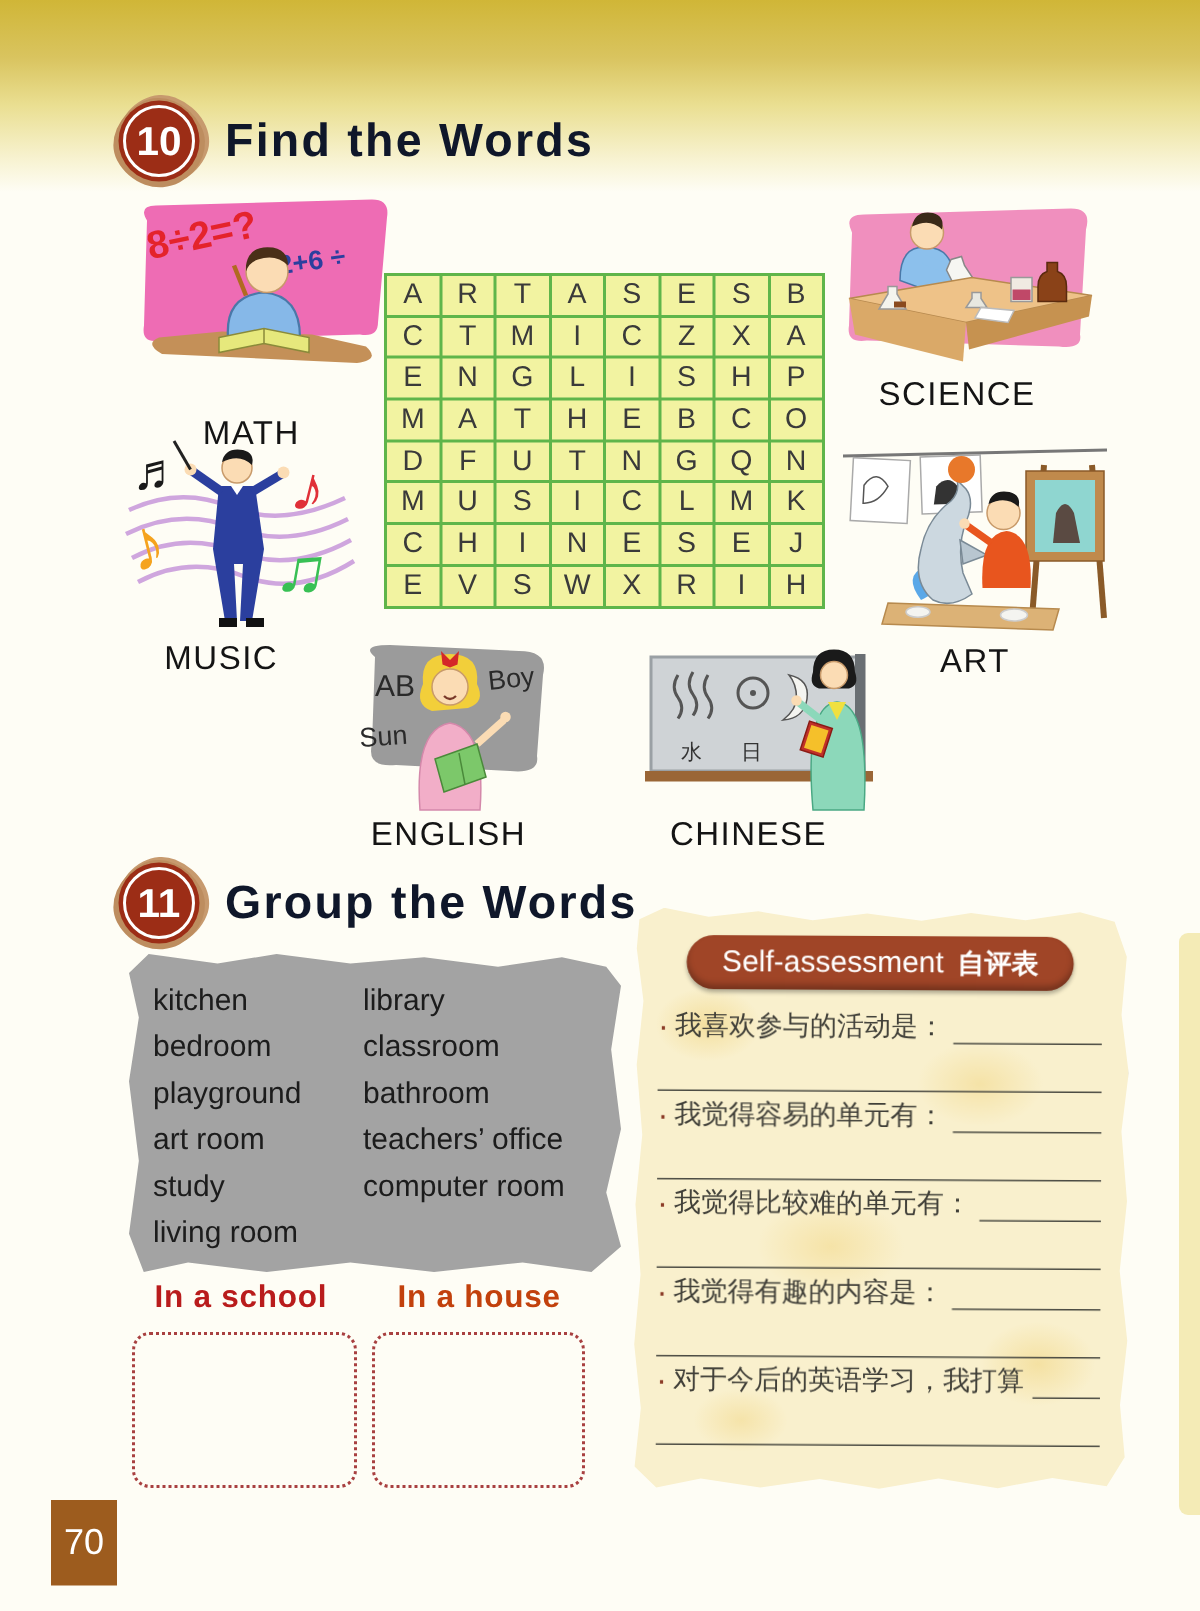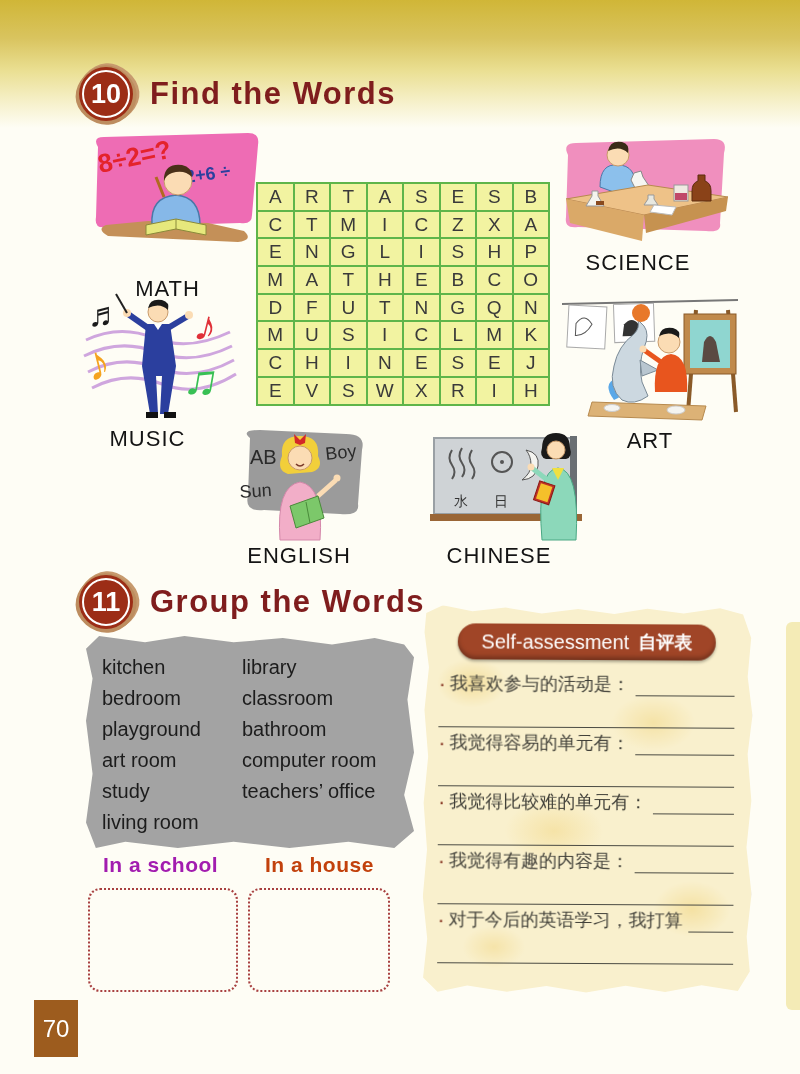--- a/index.html
+++ b/index.html
@@ -11,21 +11,21 @@
   
   .section-header{position:absolute;display:flex;align-items:center;gap:20px;text-align:center;}
   .num-badge{position:relative;width:48px;height:48px;flex:0 0 auto;}
   .num-badge .burst1{position:absolute;inset:-6px -9px -5px -4px;background:#c79a6e;
         border-radius:45% 55% 50% 50% / 55% 45% 55% 45%;transform:rotate(22deg);}
   .num-badge .burst2{position:absolute;inset:-4px -6px -7px -6px;background:#bd8d5f;
         border-radius:55% 45% 50% 50% / 45% 55% 45% 55%;transform:rotate(-28deg);}
   .num-badge .circle{position:absolute;inset:0;background:#9c2d16;border-radius:50%;
         border:2px solid #fff;box-shadow:0 0 0 3px #9c2d16;color:#fff;font-size:27px;font-weight:bold;
         display:flex;align-items:center;justify-content:center;}
-  .section-title{font-size:31px;font-weight:bold;color:#7f1d1d;letter-spacing:1.5px;}
+  .section-title{font-size:31px;font-weight:bold;color:#0f172a;letter-spacing:1.5px;}
 
   
   .ws-grid{position:absolute;left:256px;top:182px;width:290px;display:grid;
         grid-template-columns:repeat(8,1fr);gap:2px;padding:2px;background:#5fb54a;}
   .ws-cell{background:#f2f3a1;height:25.7px;display:flex;align-items:center;justify-content:center;
         font-size:19px;color:#3a3a3a;}
 
   .illo{position:absolute;}
   .illo svg{display:block;width:100%;height:100%;}
   .subject-label{position:absolute;font-size:22px;color:#141414;letter-spacing:1px;text-align:center;}
@@ -33,21 +33,21 @@
   
   .tan-patch{position:absolute;left:86px;top:636px;width:328px;height:212px;background:#a3a3a3;
         clip-path:polygon(0% 6%,4% 0%,18% 3%,30% 0%,45% 3%,60% 1%,75% 4%,88% 1%,97% 4%,100% 10%,
         98% 30%,100% 55%,97% 75%,100% 92%,94% 100%,80% 97%,62% 100%,45% 97%,28% 100%,12% 97%,
         3% 100%,0% 88%,2% 65%,0% 40%,2% 20%);
         display:flex;gap:0;padding:16px 0 0 16px;box-sizing:border-box;}
   .word-col1{width:140px;}
   .word-col2{width:165px;}
   .word-item{font-size:20px;color:#1c1c1c;line-height:31px;}
   .cat-label{position:absolute;font-size:21px;font-weight:bold;letter-spacing:0.5px;}
-  .cat-school{left:103px;top:853px;color:#a21caf;}
+  .cat-school{left:103px;top:853px;color:#b91c1c;}
   .cat-house{left:265px;top:853px;color:#c2410c;}
   .dot-box{position:absolute;border:2px dotted #a84040;border-radius:12px;background:transparent;}
   .box1{left:88px;top:888px;width:146px;height:100px;}
   .box2{left:248px;top:888px;width:138px;height:100px;}
 
   
   .sa-wrap{position:absolute;left:422px;top:606px;width:330px;height:388px;}
   .sa-paper{width:100%;height:100%;box-sizing:border-box;padding:16px 18px 8px 16px;
         transform:rotate(0.3deg);
         background:
@@ -320,22 +320,22 @@
         <div class="word-item">bedroom</div>
         <div class="word-item">playground</div>
         <div class="word-item">art room</div>
         <div class="word-item">study</div>
         <div class="word-item">living room</div>
       </div>
     <div class="word-col2">
         <div class="word-item">library</div>
         <div class="word-item">classroom</div>
         <div class="word-item">bathroom</div>
+        <div class="word-item">teachers’ office</div>
         <div class="word-item">computer room</div>
-        <div class="word-item">teachers’ office</div>
       </div>
   </div>
 
   <div class="cat-label cat-school">In a school</div>
   <div class="cat-label cat-house">In a house</div>
   <div class="dot-box box1"></div>
   <div class="dot-box box2"></div>
 
   <div class="sa-wrap">
     <div class="sa-paper">

